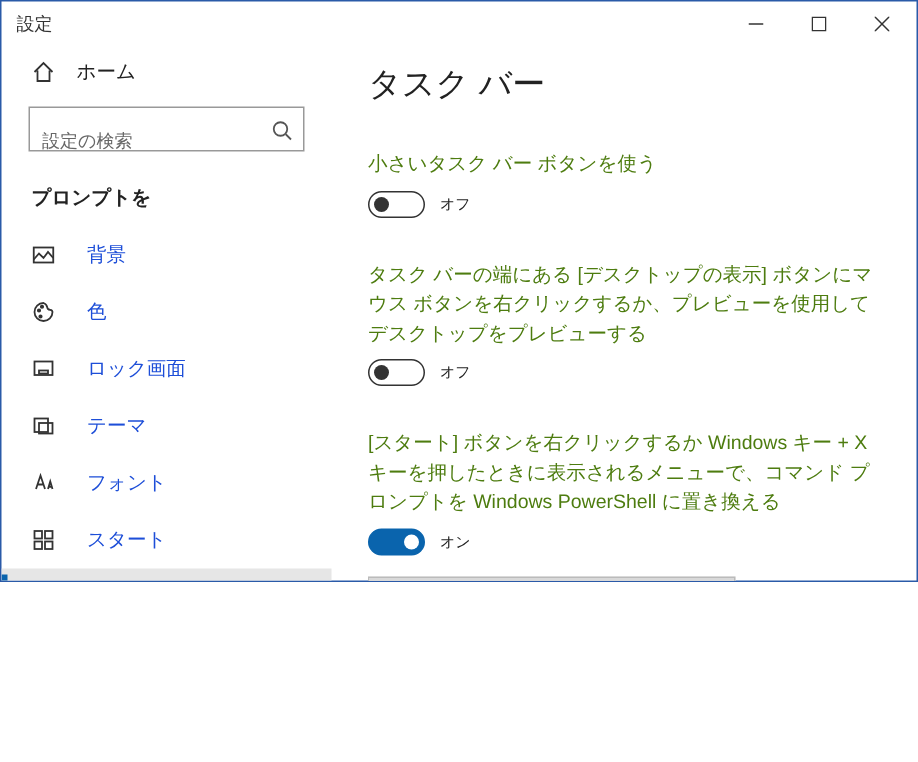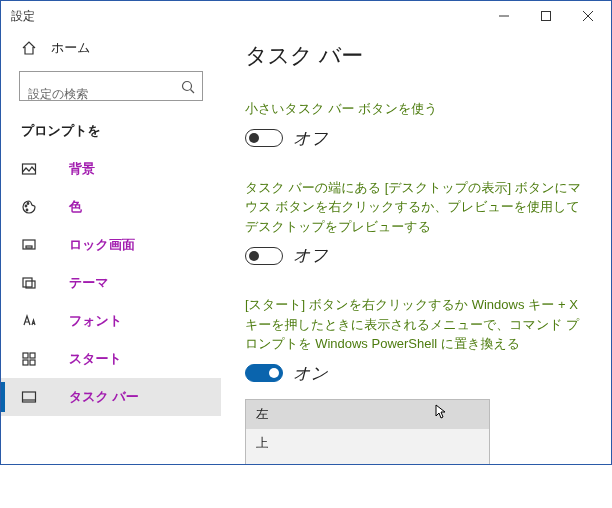--- a/index.html
+++ b/index.html
@@ -1,42 +1,42 @@
 <!DOCTYPE html>
 <html><head>
 <meta charset="utf-8">
 <style>
   * { box-sizing: border-box; margin: 0; padding: 0; font-family: "Yu Gothic UI", "Meiryo", sans-serif; }
   body { width: 612px; height: 508px; overflow: hidden; background: #fff; }
-  .window { width: 612px; height: 465px; border: 1px solid #2a5aa8; position: relative; background: #fff; display: flex; flex-direction: column; }
+  .window { width: 612px; height: 388px; border: 1px solid #2a5aa8; position: relative; background: #fff; display: flex; flex-direction: column; }
   .titlebar { height: 30px; display: flex; align-items: center; padding: 0 2px 0 10px; font-size: 12px; color: #333; }
   .titlebar-title { flex: 1; }
   .win-ctrl { width: 42px; height: 28px; display: flex; align-items: center; justify-content: center; cursor: default; }
   .win-ctrl svg { width: 10px; height: 10px; stroke: #333; stroke-width: 1; fill: none; }
   .body { flex: 1; display: flex; overflow: hidden; }
   .sidebar { width: 220px; border-right: none; padding: 0 0 0 0; display: flex; flex-direction: column; }
   .home-row { display: flex; align-items: center; gap: 14px; padding: 8px 20px 8px 20px; font-size: 13px; color: #222; cursor: default; }
   .icon-small { width: 16px; height: 16px; display: inline-flex; align-items: center; justify-content: center; }
   .search-wrap { margin: 6px 18px 14px 18px; position: relative; }
   .search { width: 100%; height: 30px; border: 1px solid #999; padding: 16px 28px 0 8px; font-size: 12px; color: #555; background: #fff; }
   .search::placeholder { color: #666; }
   .search-icon { position: absolute; right: 8px; top: 50%; transform: translateY(-50%); width: 14px; height: 14px; }
   .section-title { font-size: 13px; font-weight: 600; color: #222; padding: 6px 20px 10px 20px; }
-  .nav-item { display: flex; align-items: center; gap: 32px; padding: 10px 20px 10px 20px; font-size: 13px; color: #a21caf; cursor: default; position: relative; font-weight: bold; }
+  .nav-item { display: flex; align-items: center; gap: 21px; padding: 10px 20px 10px 20px; font-size: 13px; color: #1d4ed8; cursor: default; position: relative; }
   .nav-item.active { background: #e6e6e6; }
   .nav-item.active::before { content: ""; position: absolute; left: 0; top: 4px; bottom: 4px; width: 4px; background: #0a64ad; }
   .content { flex: 1; overflow-y: auto; padding: 10px 24px 20px 24px; }
   .page-title { font-size: 22px; font-weight: 400; color: #222; margin-bottom: 18px; }
   .setting-label { font-size: 13px; color: #4d7c0f; margin-top: 28px; margin-bottom: 8px; line-height: 1.5; }
   .toggle-row { display: flex; align-items: center; gap: 10px; }
   .toggle { width: 38px; height: 18px; border: 1px solid #333; border-radius: 10px; position: relative; background: #fff; cursor: pointer; }
   .toggle .knob { width: 10px; height: 10px; border-radius: 50%; background: #333; position: absolute; top: 3px; left: 3px; }
   .toggle.on { background: #0a64ad; border-color: #0a64ad; }
   .toggle.on .knob { background: #fff; left: auto; right: 3px; }
-  .toggle-label { font-size: 17px; color: #222; font-style: italic; }
+  .toggle-label { font-size: 10px; color: #222; }
   .dropdown-open { width: 245px; border: 1px solid #bbb; margin-top: 14px; background: #f2f2f2; }
   .dd-item { padding: 6px 10px; font-size: 12.5px; color: #222; cursor: default; position: relative; }
   .dd-item.header { background: #d9d9d9; }
   .dd-item.selected { background: #9fd2f8; }
   .cursor-icon { position: absolute; right: 42px; top: 4px; width: 12px; height: 16px; }
   .select-box { width: 320px; height: 32px; border: 1px solid #666; display: flex; align-items: center; justify-content: space-between; padding: 0 10px; font-size: 12.5px; color: #222; margin-top: 6px; cursor: default; }
   ::-webkit-scrollbar { width: 4px; }
   ::-webkit-scrollbar-thumb { background: #ccc; }
 </style>
 </head>

